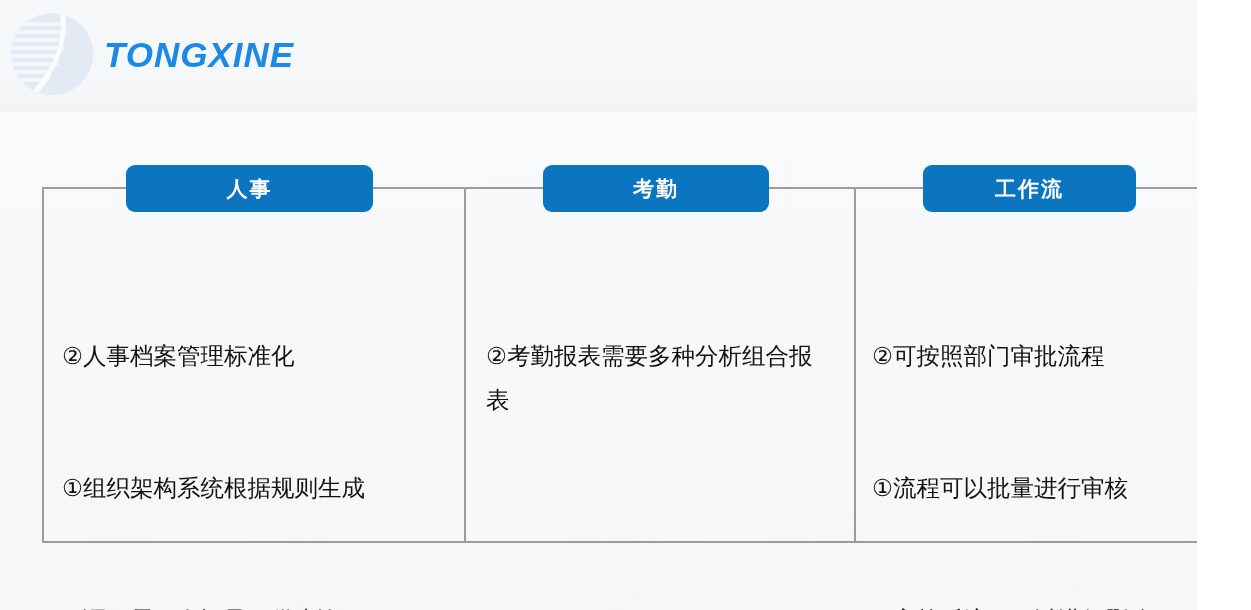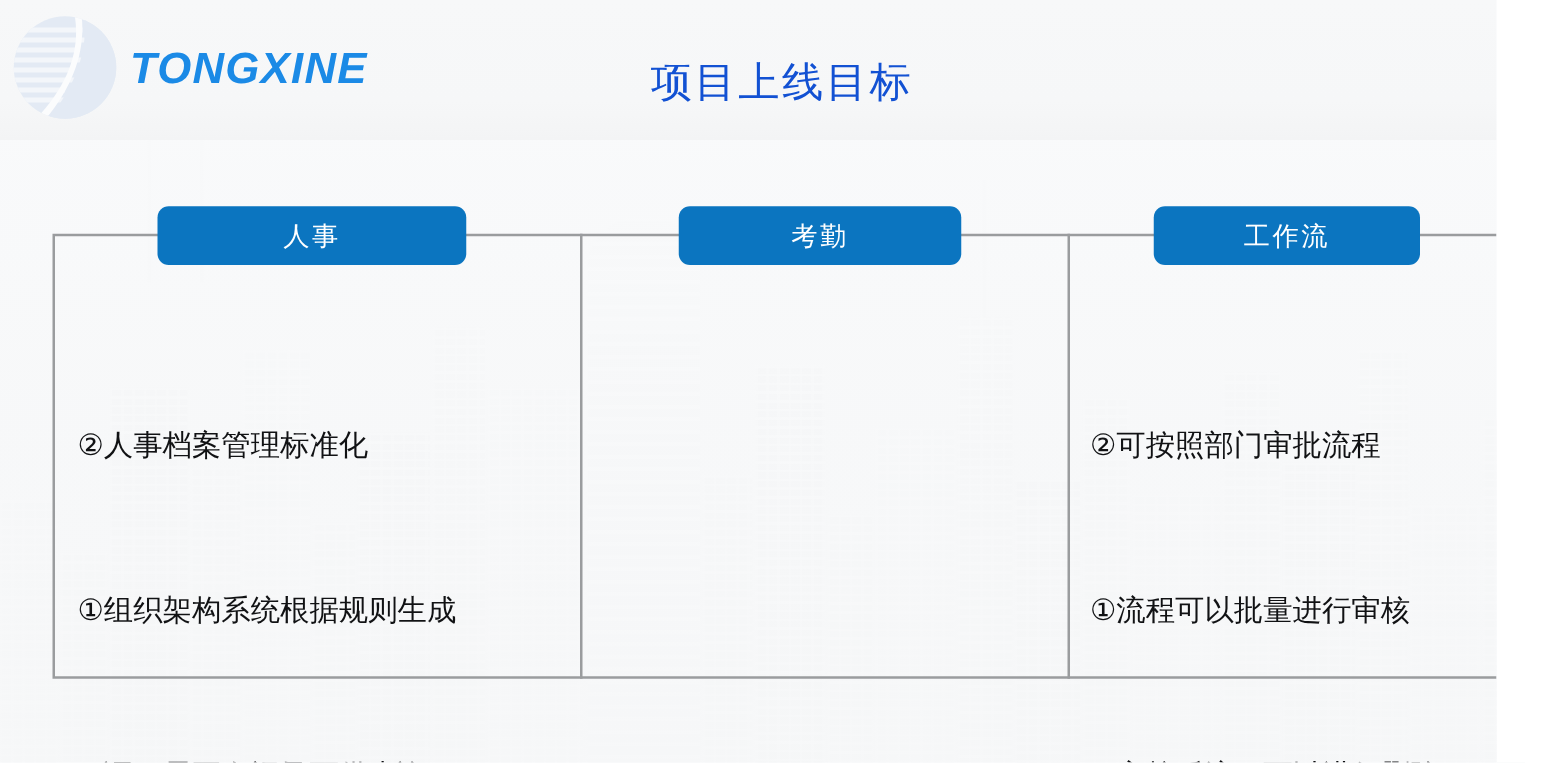--- a/index.html
+++ b/index.html
@@ -140,21 +140,21 @@
   .divider.d2 { left: 854px; }
 
   
   .pill {
     position: absolute;
     height: 47px;
     background: #0b75c0;
     border-radius: 9px;
     color: #ffffff;
     font-size: 21px;
-    font-weight: normal;
+    font-weight: bold;
     letter-spacing: 2px;
     display: flex;
     align-items: center;
     justify-content: center;
     white-space: nowrap;
   }
   .pill.p1 { left: 126px;  top: 165px; width: 247px; }
   .pill.p2 { left: 543px;  top: 165px; width: 226px; }
   .pill.p3 { left: 923px;  top: 165px; width: 213px; }
 
@@ -231,40 +231,40 @@
       </g>
       <g clip-path="url(#circClip)">
         <path d="M60 -4 C 66 26, 58 58, 30 90 L 92 90 L 92 -4 Z" fill="#e3eaf4"></path>
         <path d="M58 -4 C 64 26, 56 58, 28 90 L 20 90 C 52 58, 60 26, 52 -4 Z" fill="#fbfcfd"></path>
       </g>
     </svg>
   </div>
 
   <div class="logo-tongxine">TONGXINE</div>
 
-  <div class="slide-title">项目上线目标</div>
 
   <div class="frame"></div>
   <div class="divider d1"></div>
   <div class="divider d2"></div>
 
   <div class="pill p1">人事</div>
   <div class="pill p2">考勤</div>
   <div class="pill p3">工作流</div>
 
   <div class="col c1">
     <span class="li">②人事档案管理标准化</span>
     <span class="li">①组织架构系统根据规则生成</span>
     <span class="li">③调职需要有记录可供查询</span>
     
     
     
   </div>
 
   <div class="col c2">
+    <span class="li">②考勤报表需要多种分析组合报表</span>
   </div>
 
   <div class="col c3">
     <span class="li">②可按照部门审批流程</span>
     <span class="li">①流程可以批量进行审核</span>
     <span class="li">③审核后流程可以进行删除</span>
   </div>
 
 </div>
 

